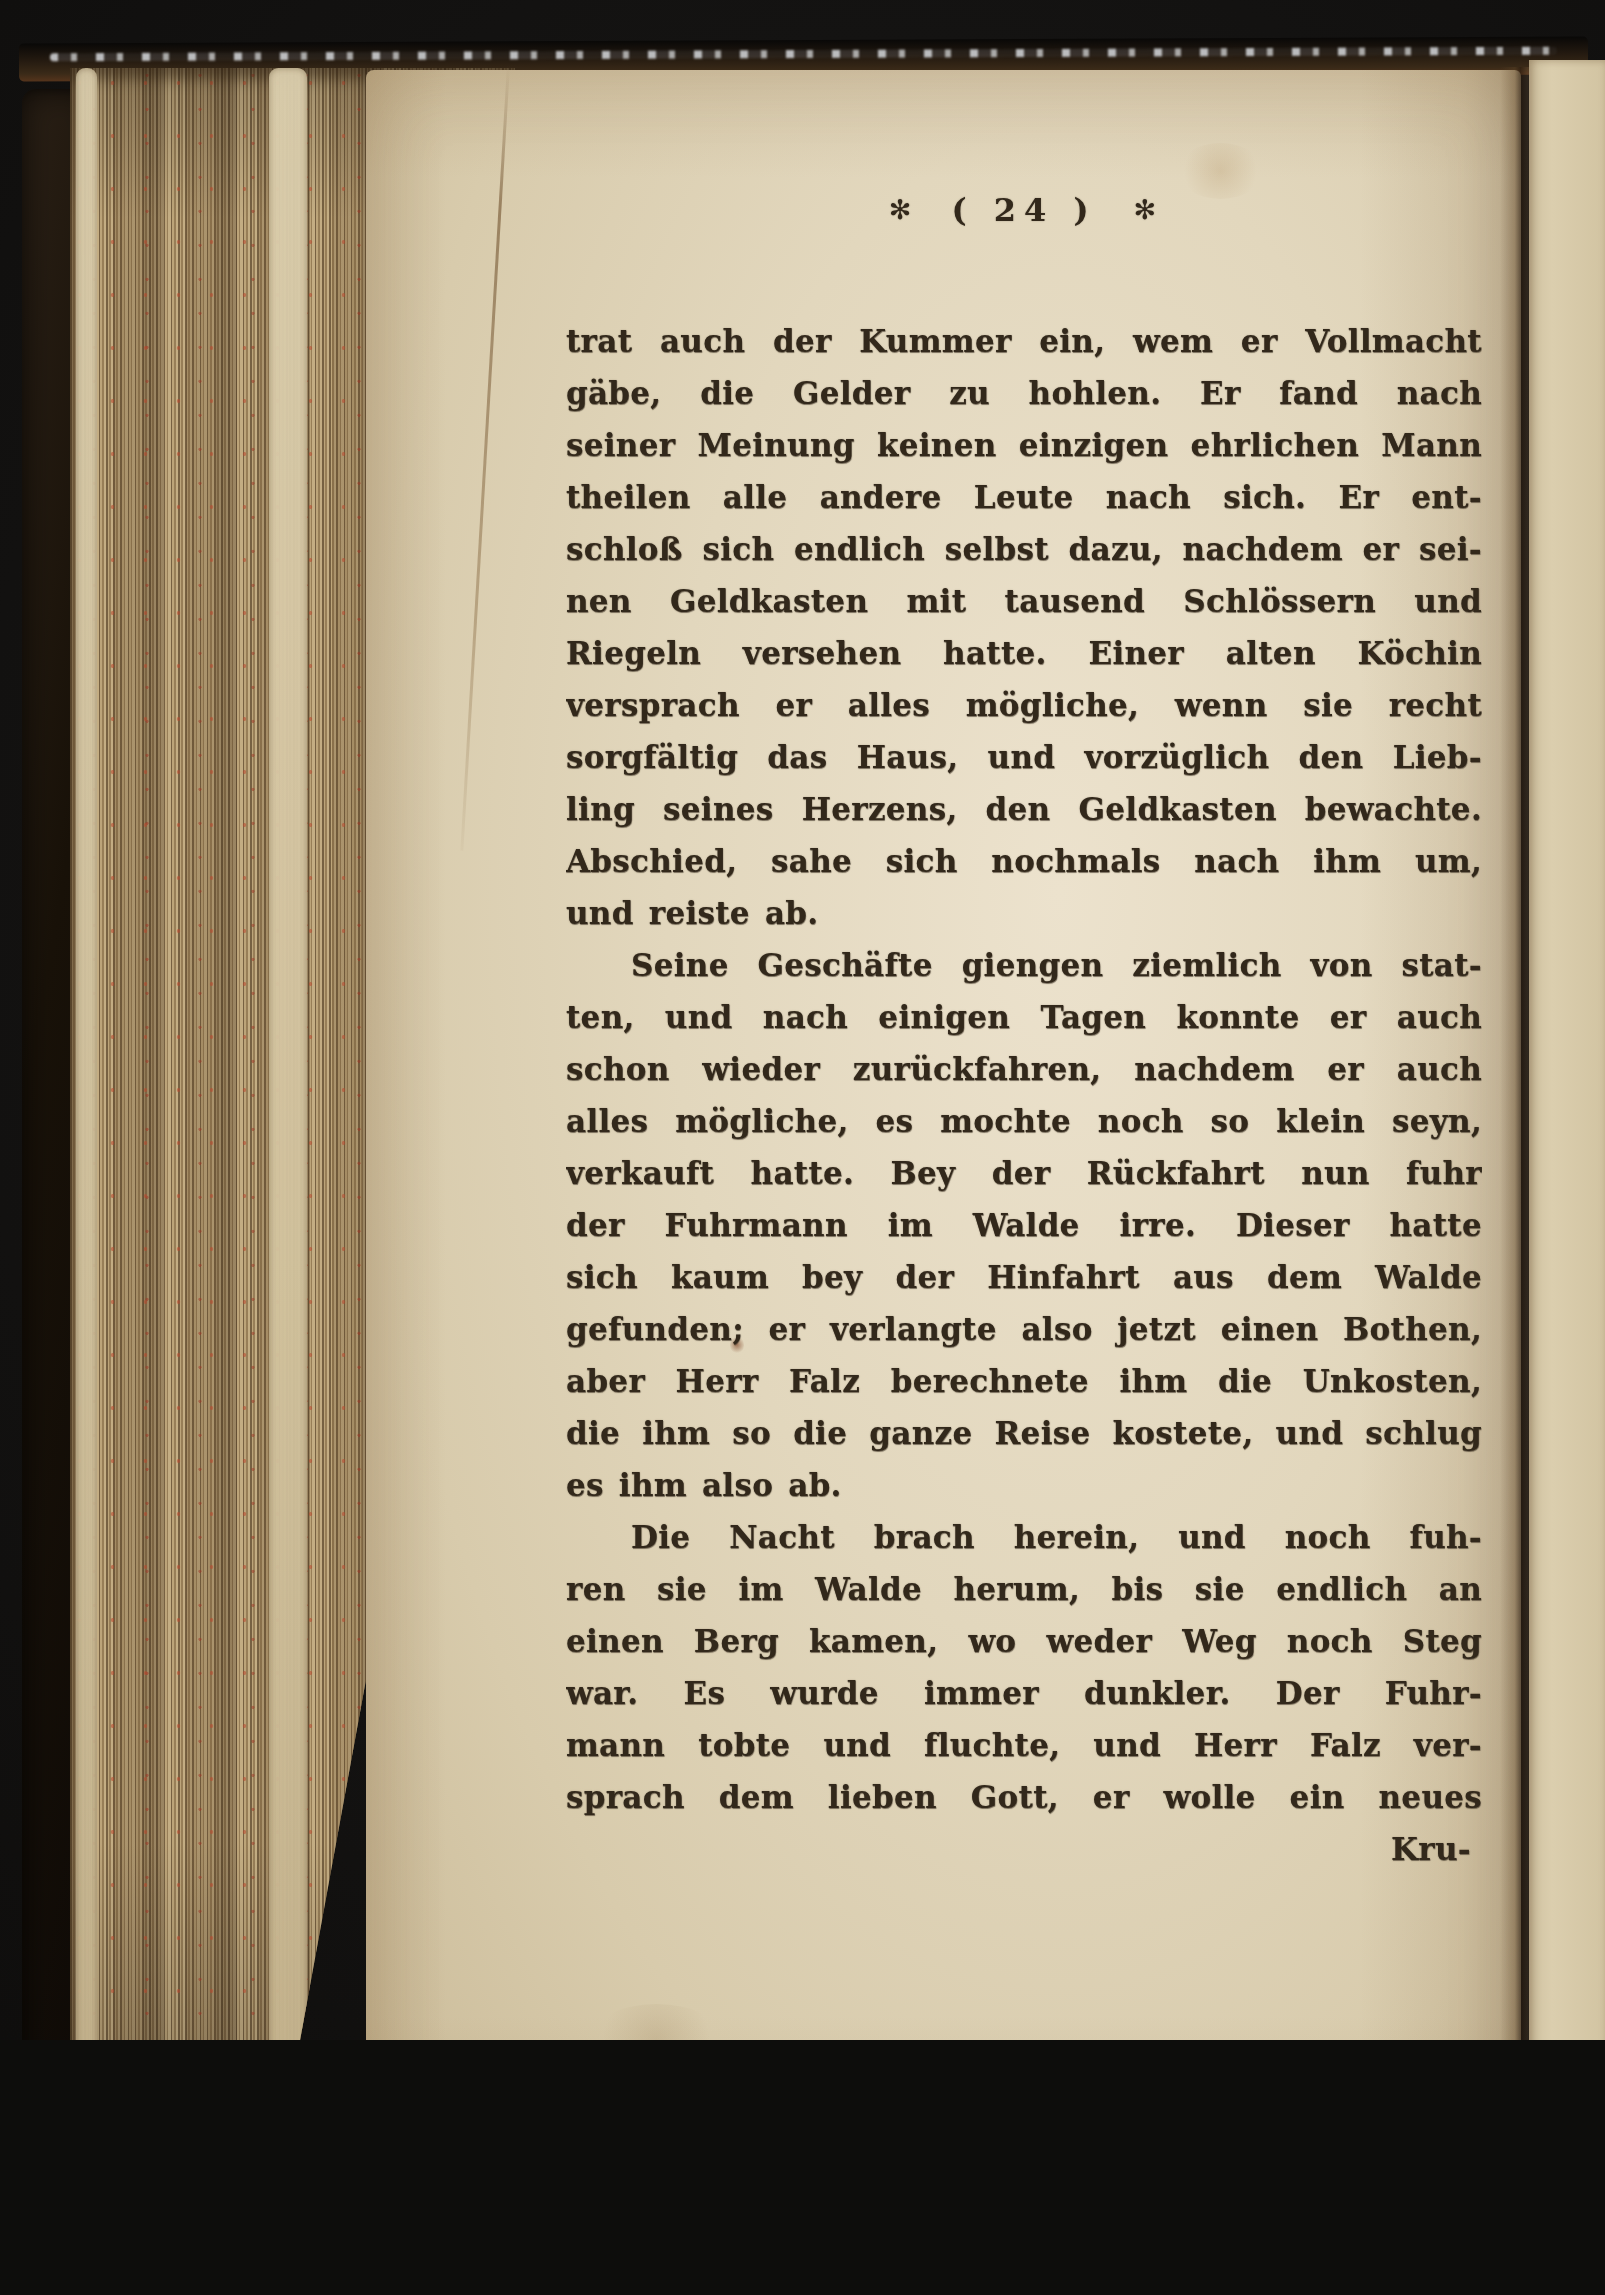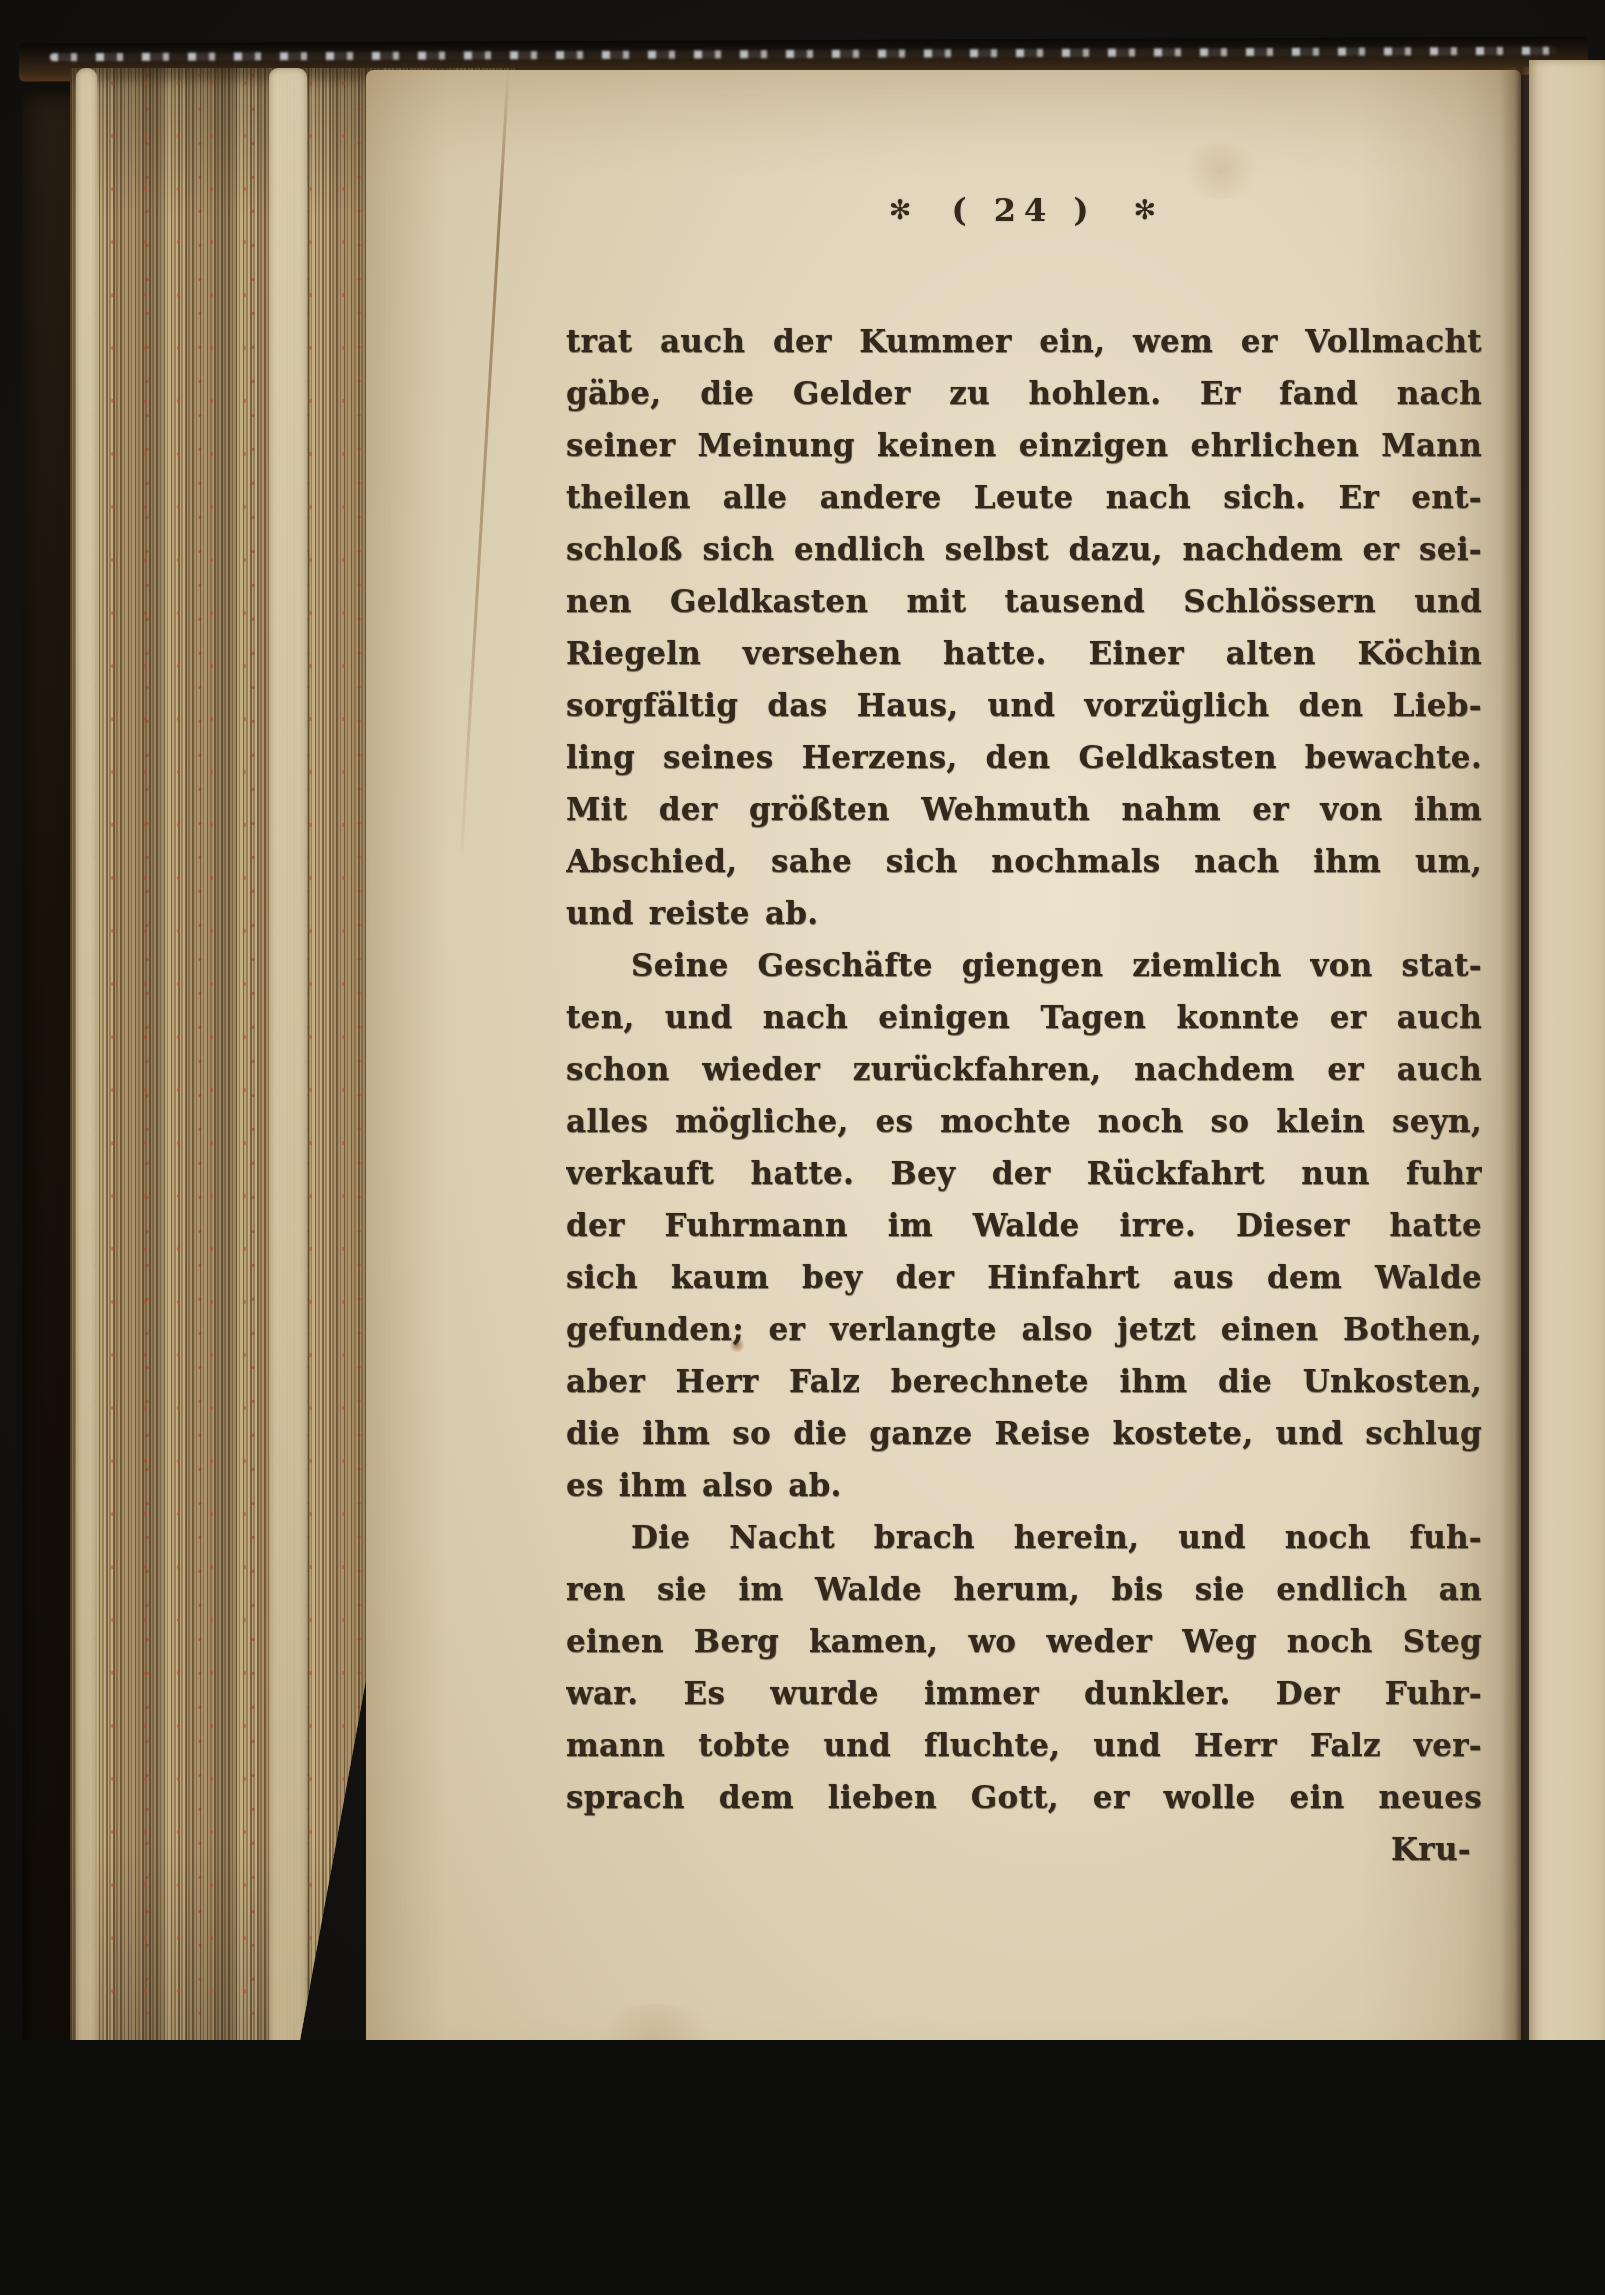--- a/index.html
+++ b/index.html
@@ -126,23 +126,23 @@
   </div>
 
   <div id="text-block">
       <div class="tline">trat auch der Kummer ein, wem er Vollmacht</div>
       <div class="tline">gäbe, die Gelder zu hohlen. Er fand nach</div>
       <div class="tline">seiner Meinung keinen einzigen ehrlichen Mann</div>
       <div class="tline">theilen alle andere Leute nach sich. Er ent-</div>
       <div class="tline">schloß sich endlich selbst dazu, nachdem er sei-</div>
       <div class="tline">nen Geldkasten mit tausend Schlössern und</div>
       <div class="tline">Riegeln versehen hatte. Einer alten Köchin</div>
+      <div class="tline">versprach er alles mögliche, wenn sie recht</div>
       <div class="tline">sorgfältig das Haus, und vorzüglich den Lieb-</div>
       <div class="tline">ling seines Herzens, den Geldkasten bewachte.</div>
-      <div class="tline">Mit der größten Wehmuth nahm er von ihm</div>
       <div class="tline">Abschied, sahe sich nochmals nach ihm um,</div>
       <div class="tline tl-left">und reiste ab.</div>
       <div class="tline tl-indent">Seine Geschäfte giengen ziemlich von stat-</div>
       <div class="tline">ten, und nach einigen Tagen konnte er auch</div>
       <div class="tline">schon wieder zurückfahren, nachdem er auch</div>
       <div class="tline">alles mögliche, es mochte noch so klein seyn,</div>
       <div class="tline">verkauft hatte. Bey der Rückfahrt nun fuhr</div>
       <div class="tline">der Fuhrmann im Walde irre. Dieser hatte</div>
       <div class="tline">sich kaum bey der Hinfahrt aus dem Walde</div>
       <div class="tline">gefunden; er verlangte also jetzt einen Bothen,</div>

